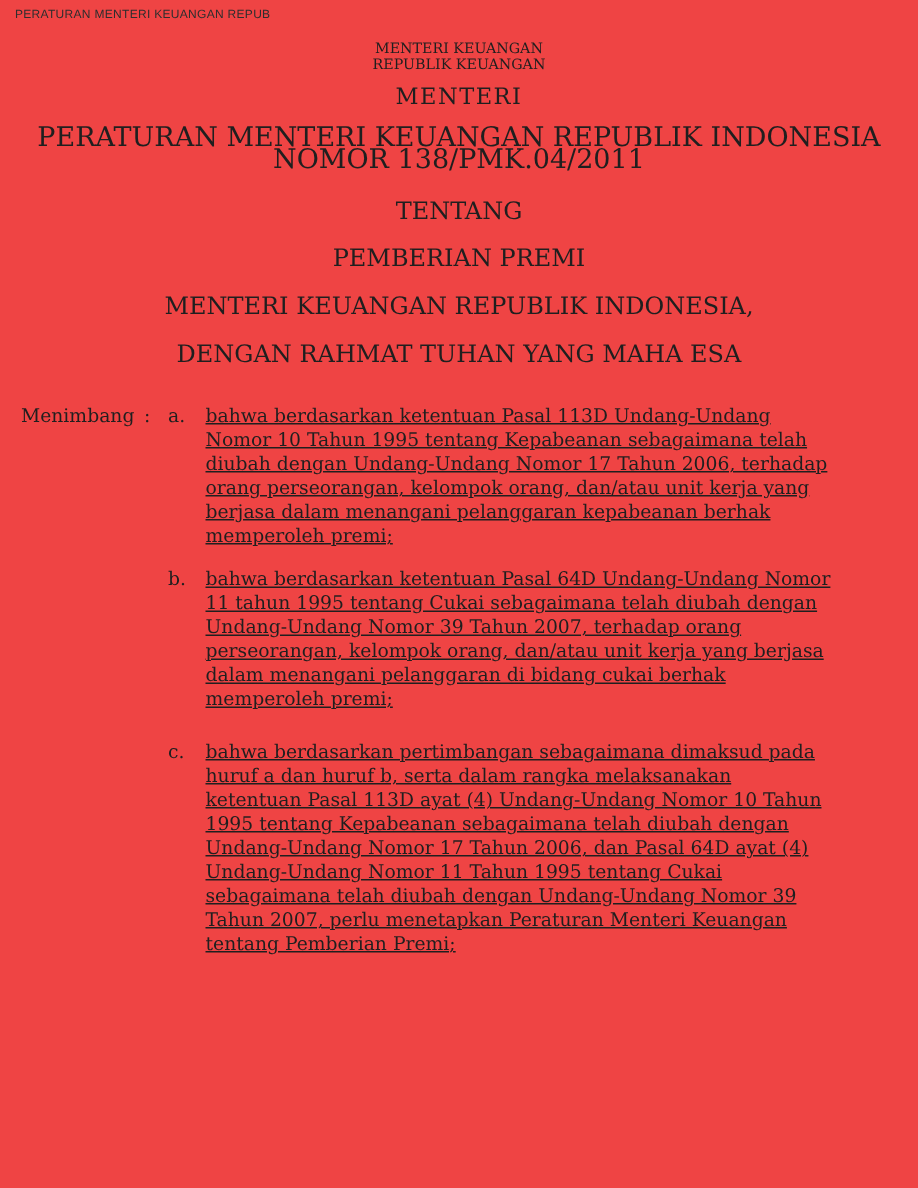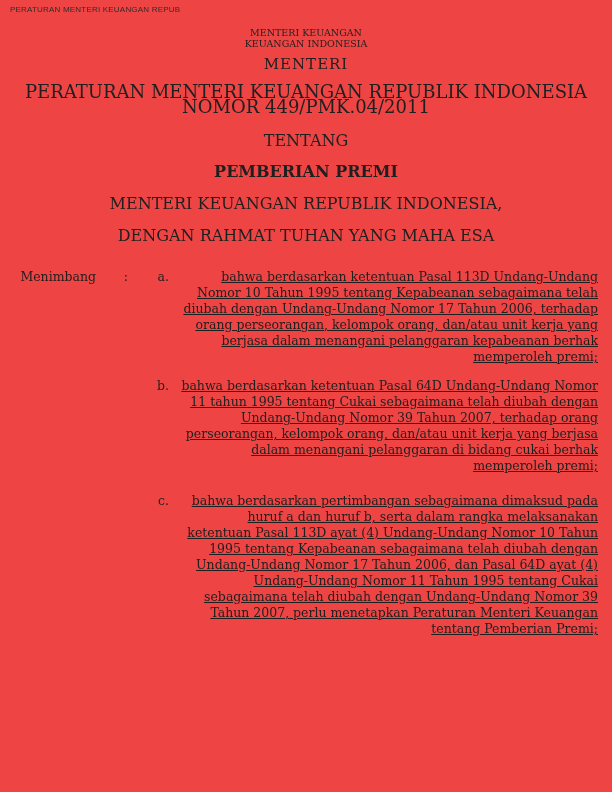--- a/index.html
+++ b/index.html
@@ -51,32 +51,31 @@
     margin-top: 11px;
     font-size: 18px;
     line-height: 15px;
   }
   .doc-title span { display: block; }
   .center-line {
     font-size: 16px;
     line-height: 15px;
   }
   .tentang     { margin-top: 19px; }
-  .subject     { margin-top: 16px; font-weight: bold; }
+  .subject     { margin-top: 16px; }
   .invocation  { margin-top: 17px; }
   .issuer      { margin-top: 17px; }
   .menimbang {
     margin-top: 26px;
     padding: 0 14px 0 14px;
     display: flex;
     align-items: flex-start;
-    text-align: right;
+    text-align: left;
     font-size: 12.5px;
     line-height: 16px;
-    gap: 16px;
   }
   .menimbang .label { width: 82px; flex: 0 0 82px; }
   .menimbang .colon { width: 16px; flex: 0 0 16px; }
   .items { flex: 1; display: flex; flex-direction: column; }
   .item { display: flex; align-items: flex-start; }
   .item:nth-child(2) { margin-top: 13px; }
   .item:nth-child(3) { margin-top: 19px; }
   .item .letter { width: 25px; flex: 0 0 25px; }
   .item .text {
     flex: 1;
@@ -89,28 +88,28 @@
 <body>
 
 <div class="page">
 
   <div class="print-header">PERATURAN MENTERI KEUANGAN REPUB</div>
 
   <div class="content">
 
     <div class="letterhead">
       <span>MENTERI KEUANGAN</span>
-      <span>KEUANGAN INDONESIA</span>
+      <span>REPUBLIK KEUANGAN</span>
     </div>
 
     <div class="salinan">MENTERI</div>
 
     <div class="doc-title">
       <span>PERATURAN MENTERI KEUANGAN REPUBLIK INDONESIA</span>
-      <span>NOMOR 449/PMK.04/2011</span>
+      <span>NOMOR 138/PMK.04/2011</span>
     </div>
 
     <div class="center-line tentang">TENTANG</div>
 
     <div class="center-line subject">PEMBERIAN PREMI</div>
 
     <div class="center-line issuer">MENTERI KEUANGAN REPUBLIK INDONESIA,</div>
 
     <div class="center-line invocation">DENGAN RAHMAT TUHAN YANG MAHA ESA</div>
 

